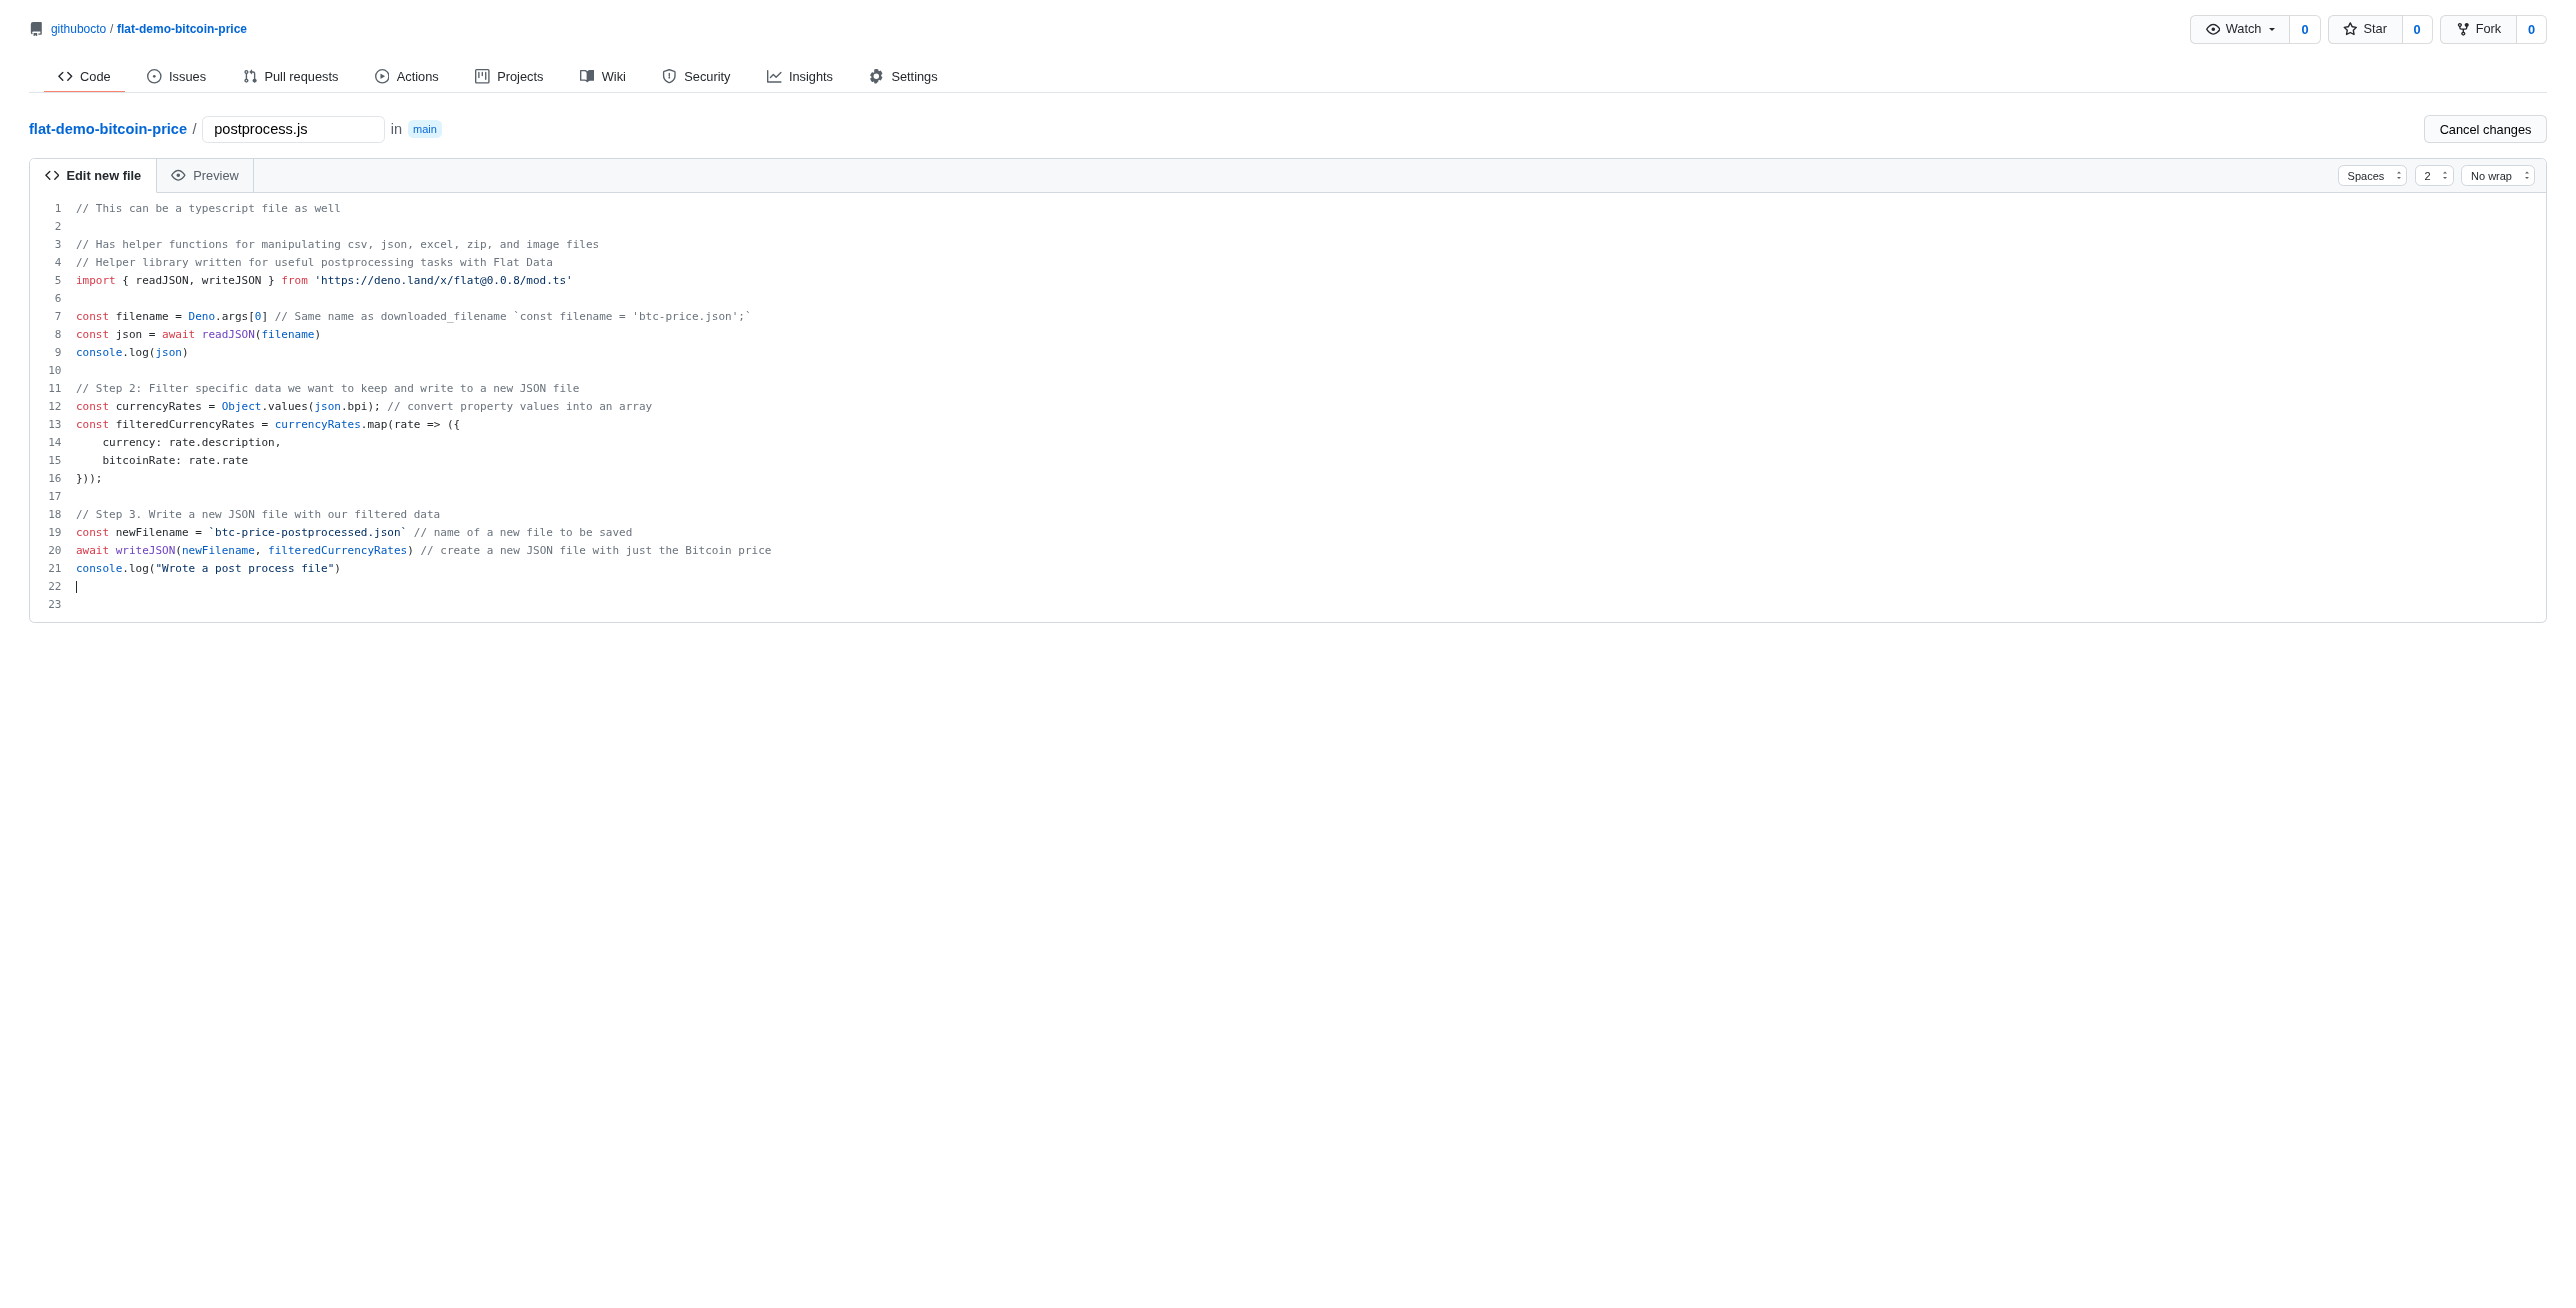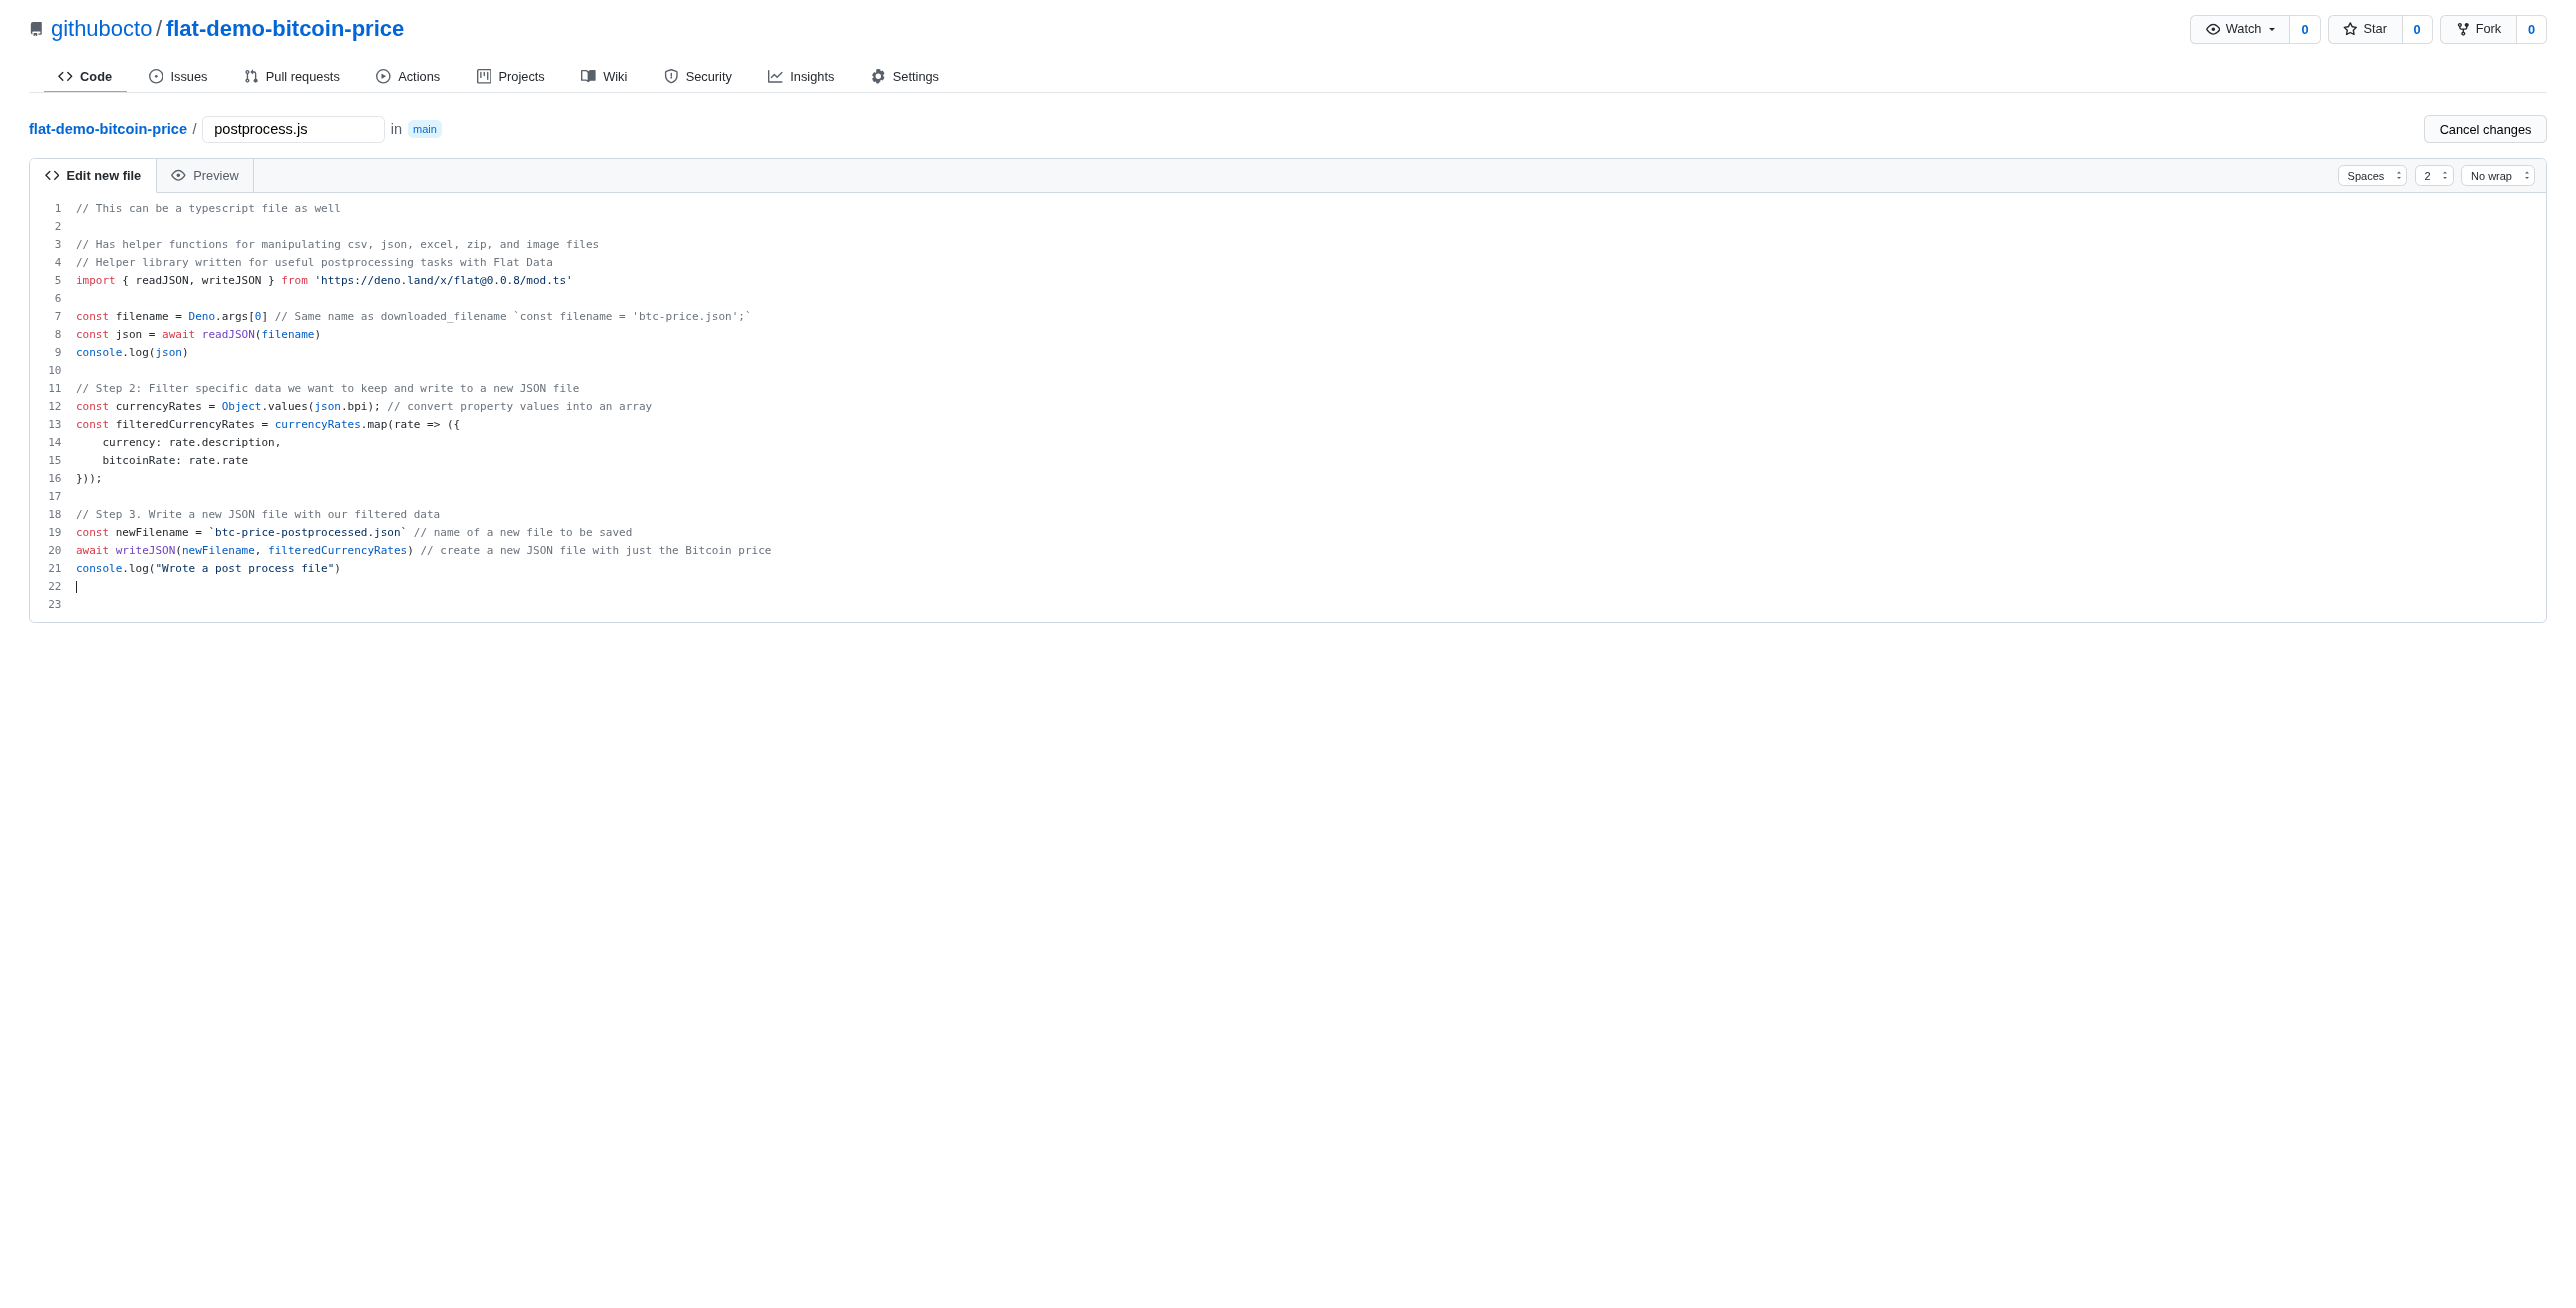--- a/index.html
+++ b/index.html
@@ -18,21 +18,21 @@
   }
   .repo-title-row {
     display: flex;
     align-items: center;
     justify-content: space-between;
     flex-wrap: wrap;
   }
   .repo-title {
     display: flex;
     align-items: center;
-    font-size: 22px;
+    font-size: 12px;
     font-weight: 400;
     text-align: right;
   }
   .repo-title .repo-icon { margin-right: 7.3px; color: #586069; }
   .repo-title .owner { color: #0366d6; font-weight: 400; }
   .repo-title .sep { margin: 0 3.7px; color: #586069; }
   .repo-title .name { color: #0366d6; font-weight: 600; }
   
   .repo-actions { display: flex; gap: 7.3px; }
   .btn-with-count { display: flex; }
@@ -84,21 +84,21 @@
     align-items: center;
     padding: 7.3px 14.6px;
     font-size: 12.8px;
     color: #24292e;
     gap: 7.3px;
     border-bottom: 1.8px solid transparent;
     cursor: pointer;
   }
   .repo-nav-item.selected {
     border-bottom-color: #f9826c;
-    font-weight: 700;
+    font-weight: 400;
   }
   .repo-nav-item .ico { color: #586069; }
   .repo-nav-item.selected .ico { color: #24292e; }
 
   
   .file-bar {
     display: flex;
     align-items: center;
     justify-content: space-between;
     padding: 22px 29px 14.6px;

